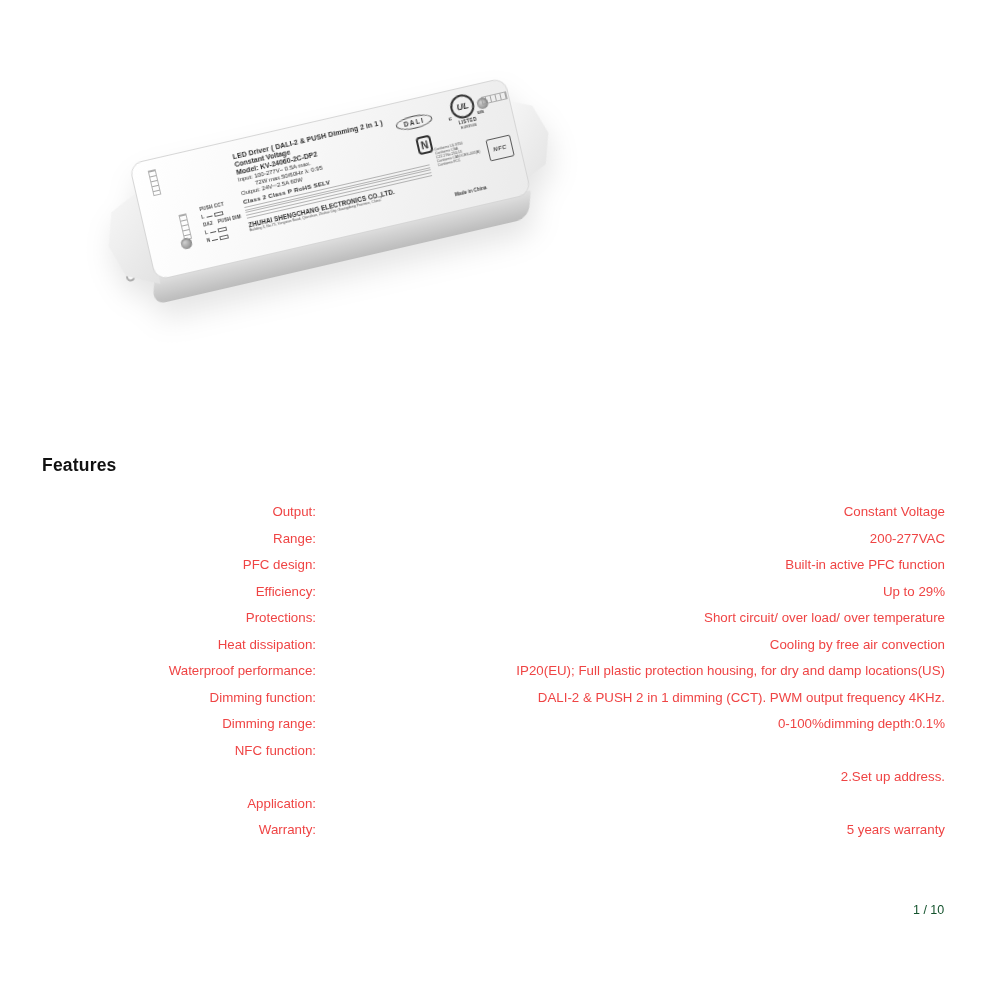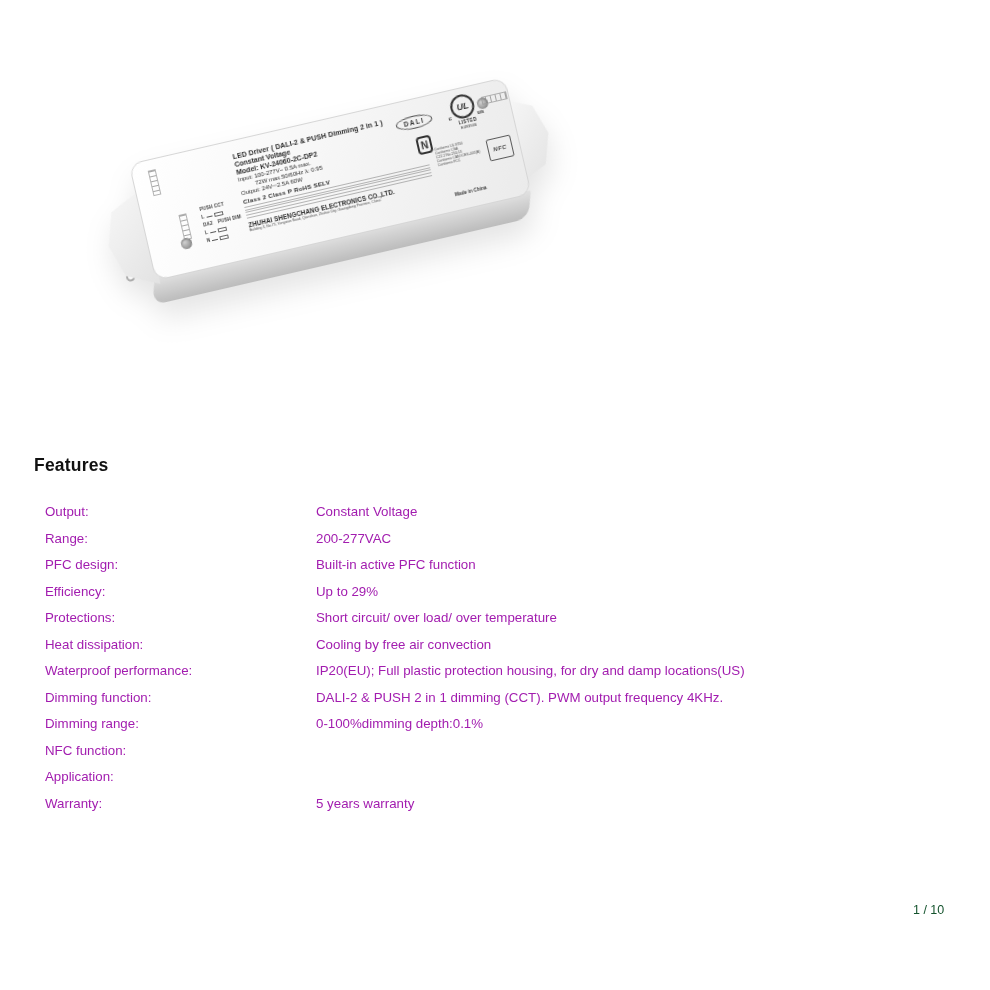--- a/index.html
+++ b/index.html
@@ -105,24 +105,24 @@
   .nfc-box {
     position:absolute; left:352px; top:56px; width:25px; height:22px;
     border:1px solid #5a5a5a; border-radius:2px;
     display:flex; align-items:center; justify-content:center;
     font-size:6px; font-weight:bold; font-style:italic; color:#444; letter-spacing:.5px;
   }
   .made-in { position:absolute; left:310px; top:100px; font-size:4.8px; font-weight:bold; color:#3d3d3d; }
 
   
   .features-heading {
-    position:absolute; left:34px; top:455px;
+    position:absolute; left:42px; top:455px;
     font-size:17.5px; font-weight:bold; color:#111; letter-spacing:.2px;
   }
-  .spec-table { position:absolute; left:45px; top:503px; width:900px; font-size:13.3px; color:#a21caf; }
+  .spec-table { position:absolute; left:45px; top:503px; width:900px; font-size:13.3px; color:#ef4444;text-align:right; }
   .spec-row { display:flex; line-height:17px; margin-bottom:9.5px; }
   .spec-label { width:271px; flex:0 0 271px; }
   .spec-value { flex:1; }
   .spec-num { display:inline-block; width:37px; }
   .gap-val { display:inline-block; }
 
   
   .page-num {
     position:absolute; left:913px; top:903px;
     font-family:Liberation Sans, sans-serif; font-size:12.5px; color:#14532d;
@@ -247,20 +247,26 @@
     <div class="spec-row">
       <div class="spec-label">Dimming range:</div>
       <div class="spec-value">
         <span>0-100%</span><span class="gap-val">dimming depth:0.1%</span>
       </div>
     </div>
     <div class="spec-row">
       <div class="spec-label">NFC function:</div>
     </div>
     <div class="spec-row">
+      <div class="spec-label"></div>
+      <div class="spec-value">
+        <span class="spec-num">2.</span><span>Set up address.</span>
+      </div>
+    </div>
+    <div class="spec-row">
       <div class="spec-label">Application:</div>
     </div>
     <div class="spec-row">
       <div class="spec-label">Warranty:</div>
       <div class="spec-value">5 years warranty</div>
     </div>
   </div>
 
   <div class="page-num">1 / 10</div>
 

